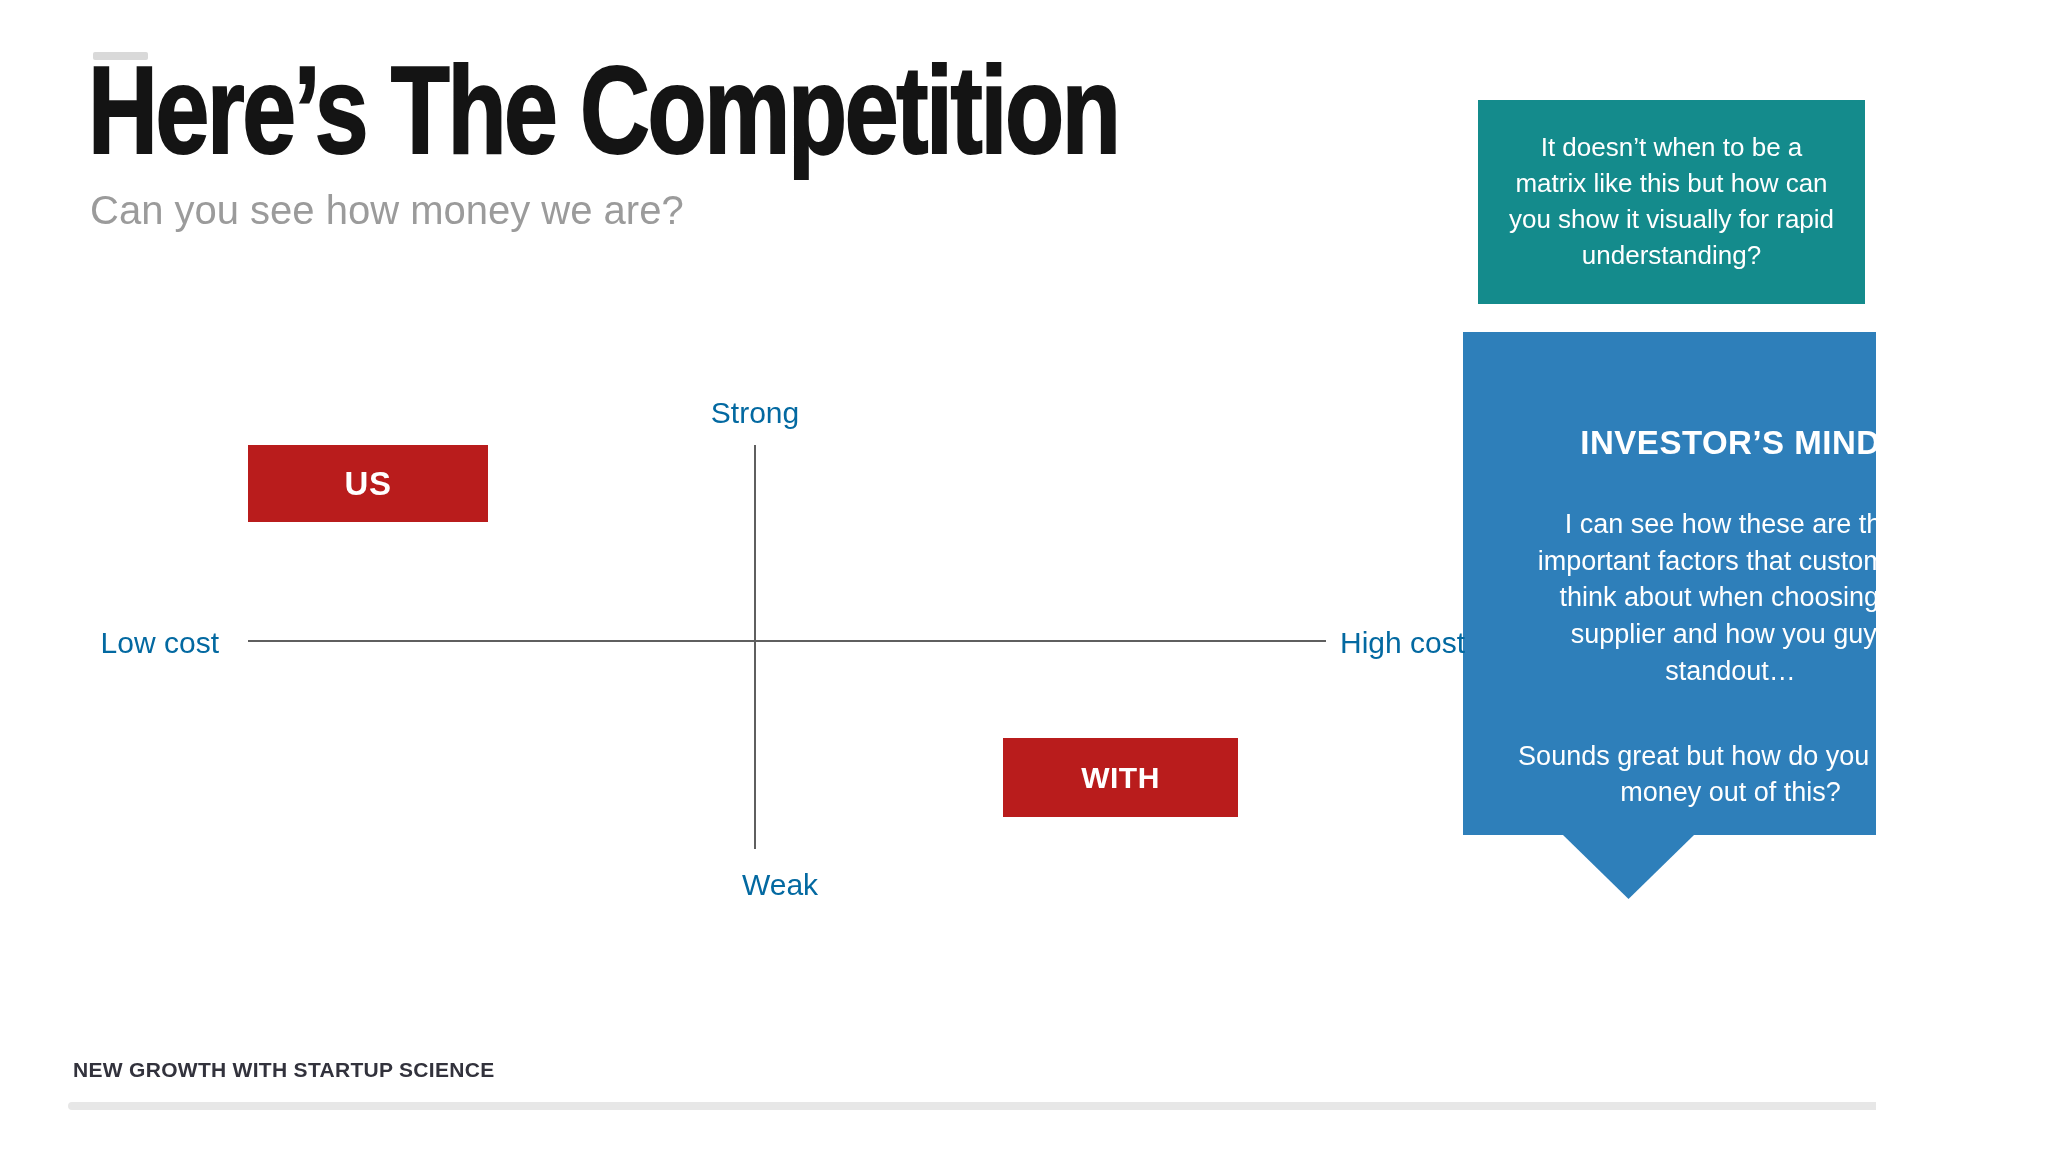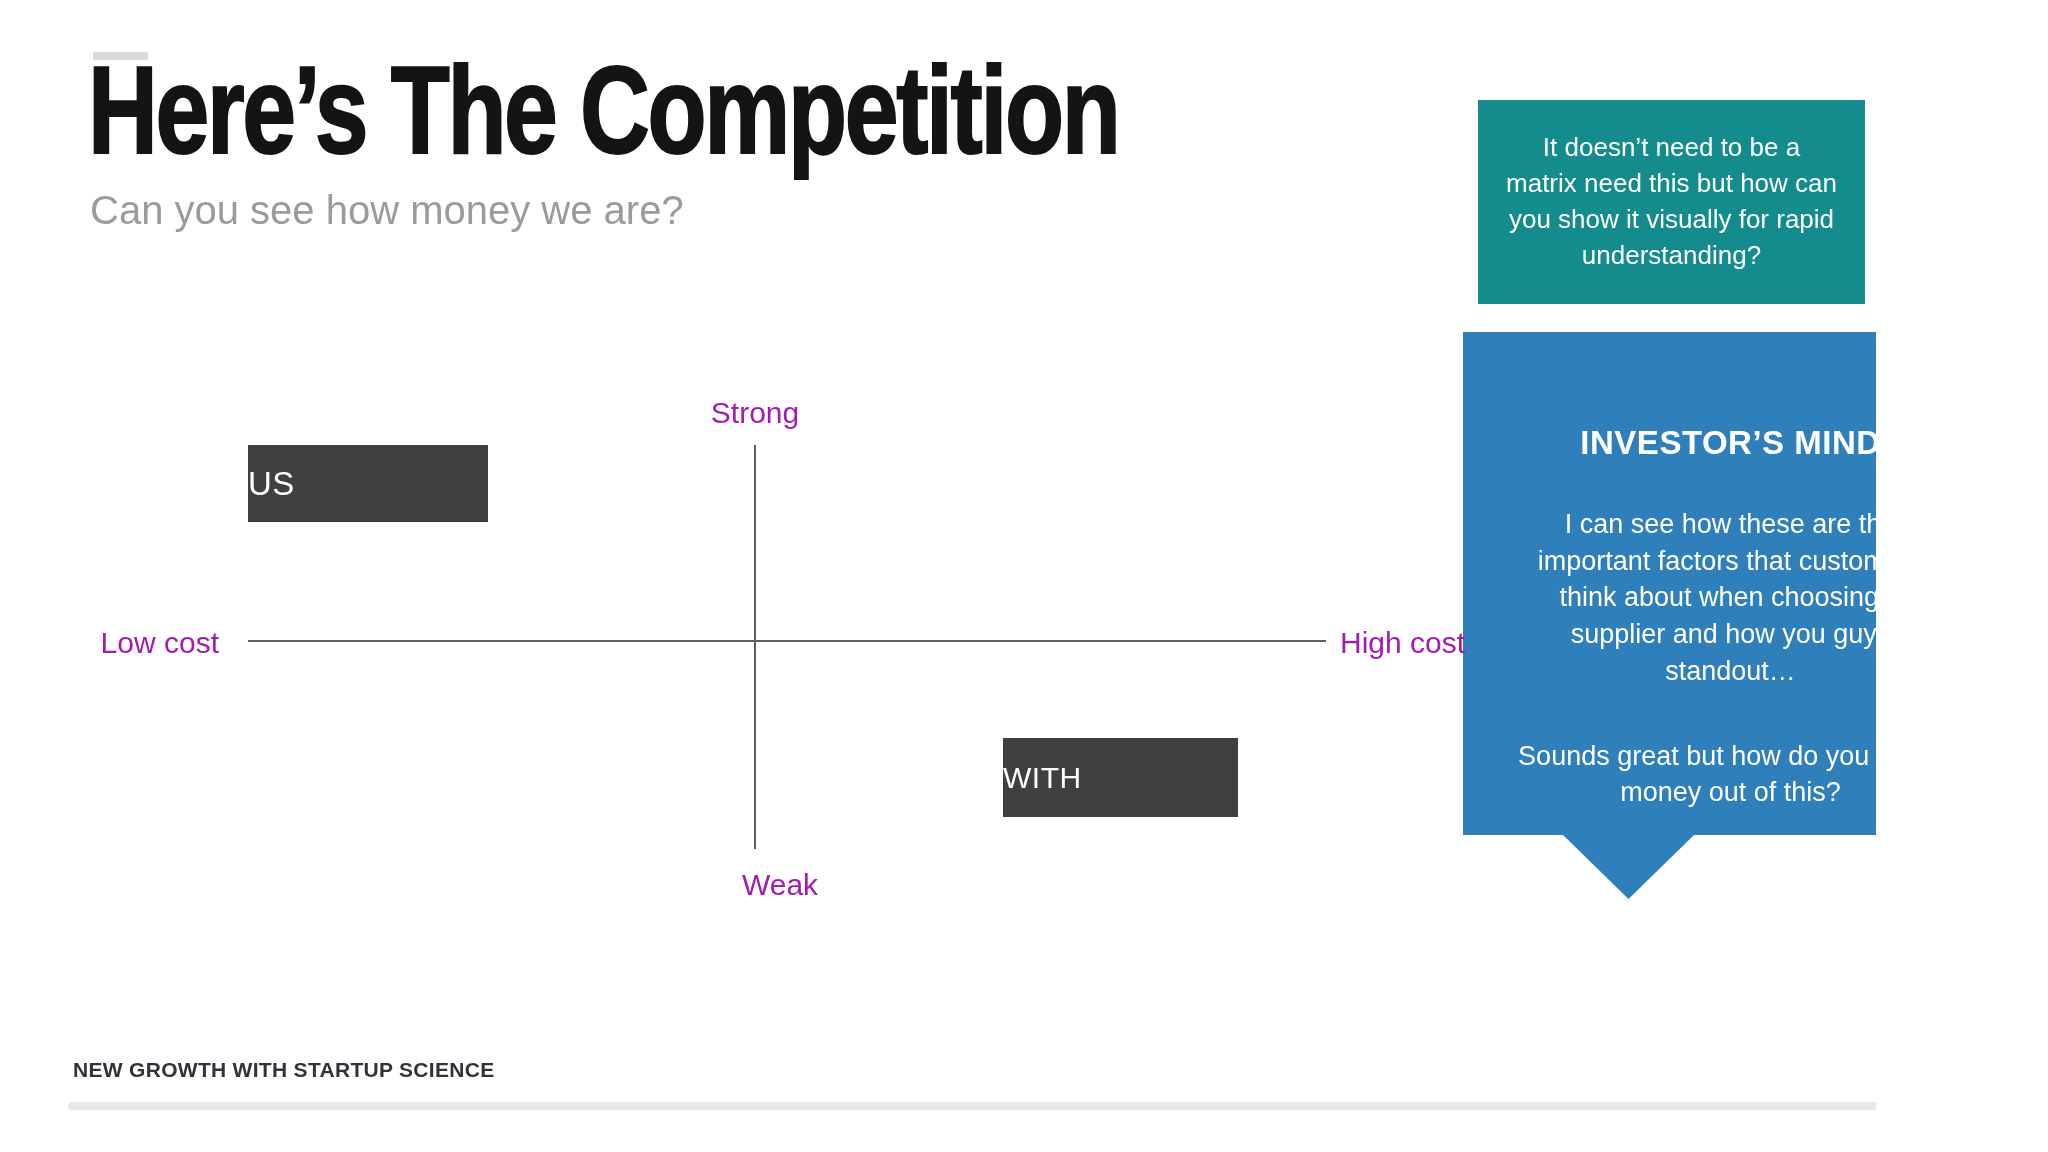--- a/index.html
+++ b/index.html
@@ -66,31 +66,31 @@
   
   .axis-v{
     position:absolute;left:754px;top:445px;width:2px;height:404px;
     background:#5f5f5f;
   }
   .axis-h{
     position:absolute;left:248px;top:640px;width:1078px;height:2px;
     background:#5f5f5f;
   }
   .axis-label{
-    position:absolute;color:#a21caf;font-size:30px;white-space:nowrap;text-align:right;
+    position:absolute;color:#0369a1;font-size:30px;white-space:nowrap;text-align:right;
   }
   .label-strong{left:755px;top:396px;transform:translateX(-50%);}
   .label-weak{left:755px;top:868px;transform:translateX(-50%);margin-left:25px;}
   .label-low{left:219px;top:626px;transform:translateX(-100%);}
   .label-high{left:1340px;top:626px;}
 
   .marker{
-    position:absolute;background:#404040;color:#ffffff;
-    display:flex;align-items:center;
-    font-weight:normal;
+    position:absolute;background:#b91c1c;color:#ffffff;
+    display:flex;align-items:center;justify-content:center;
+    font-weight:bold;
   }
   .marker-us{left:248px;top:445px;width:240px;height:77px;font-size:33px;letter-spacing:0.5px;}
   .marker-them{left:1003px;top:738px;width:235px;height:79px;font-size:30px;letter-spacing:0.5px;}
 
   
   .footer-text{
     position:absolute;left:73px;top:1058px;
     font-size:21px;font-weight:bold;letter-spacing:0.3px;color:#32323c;
     white-space:nowrap;
   }
@@ -111,21 +111,21 @@
 
   <svg class="logo" width="100" height="100" viewBox="0 0 100 100">
     <g fill="none" stroke="#e4e4e4" stroke-width="7" stroke-linecap="round">
       <circle cx="50" cy="50" r="19" stroke-dasharray="86 33" transform="rotate(-60 50 50)"></circle>
       <circle cx="50" cy="50" r="31" stroke-dasharray="120 20 40 15" transform="rotate(30 50 50)"></circle>
       <circle cx="50" cy="50" r="43" stroke-dasharray="80 18 95 20 30 27" transform="rotate(-100 50 50)"></circle>
     </g>
   </svg>
 
   <div class="note-callout">
-    <div class="txt">It doesn’t need to be a matrix need this but how can you show it visually for rapid understanding?</div>
+    <div class="txt">It doesn’t when to be a matrix like this but how can you show it visually for rapid understanding?</div>
   </div>
 
   <div class="speech">
     <div class="speech-heading">INVESTOR’S MIND</div>
     <p class="speech-para">I can see how these are the important factors that customers think about when choosing a supplier and how you guys standout…</p>
     <p class="speech-para">Sounds great but how do you make money out of this?</p>
     <div class="speech-tail"></div>
   </div>
 
   <div>

